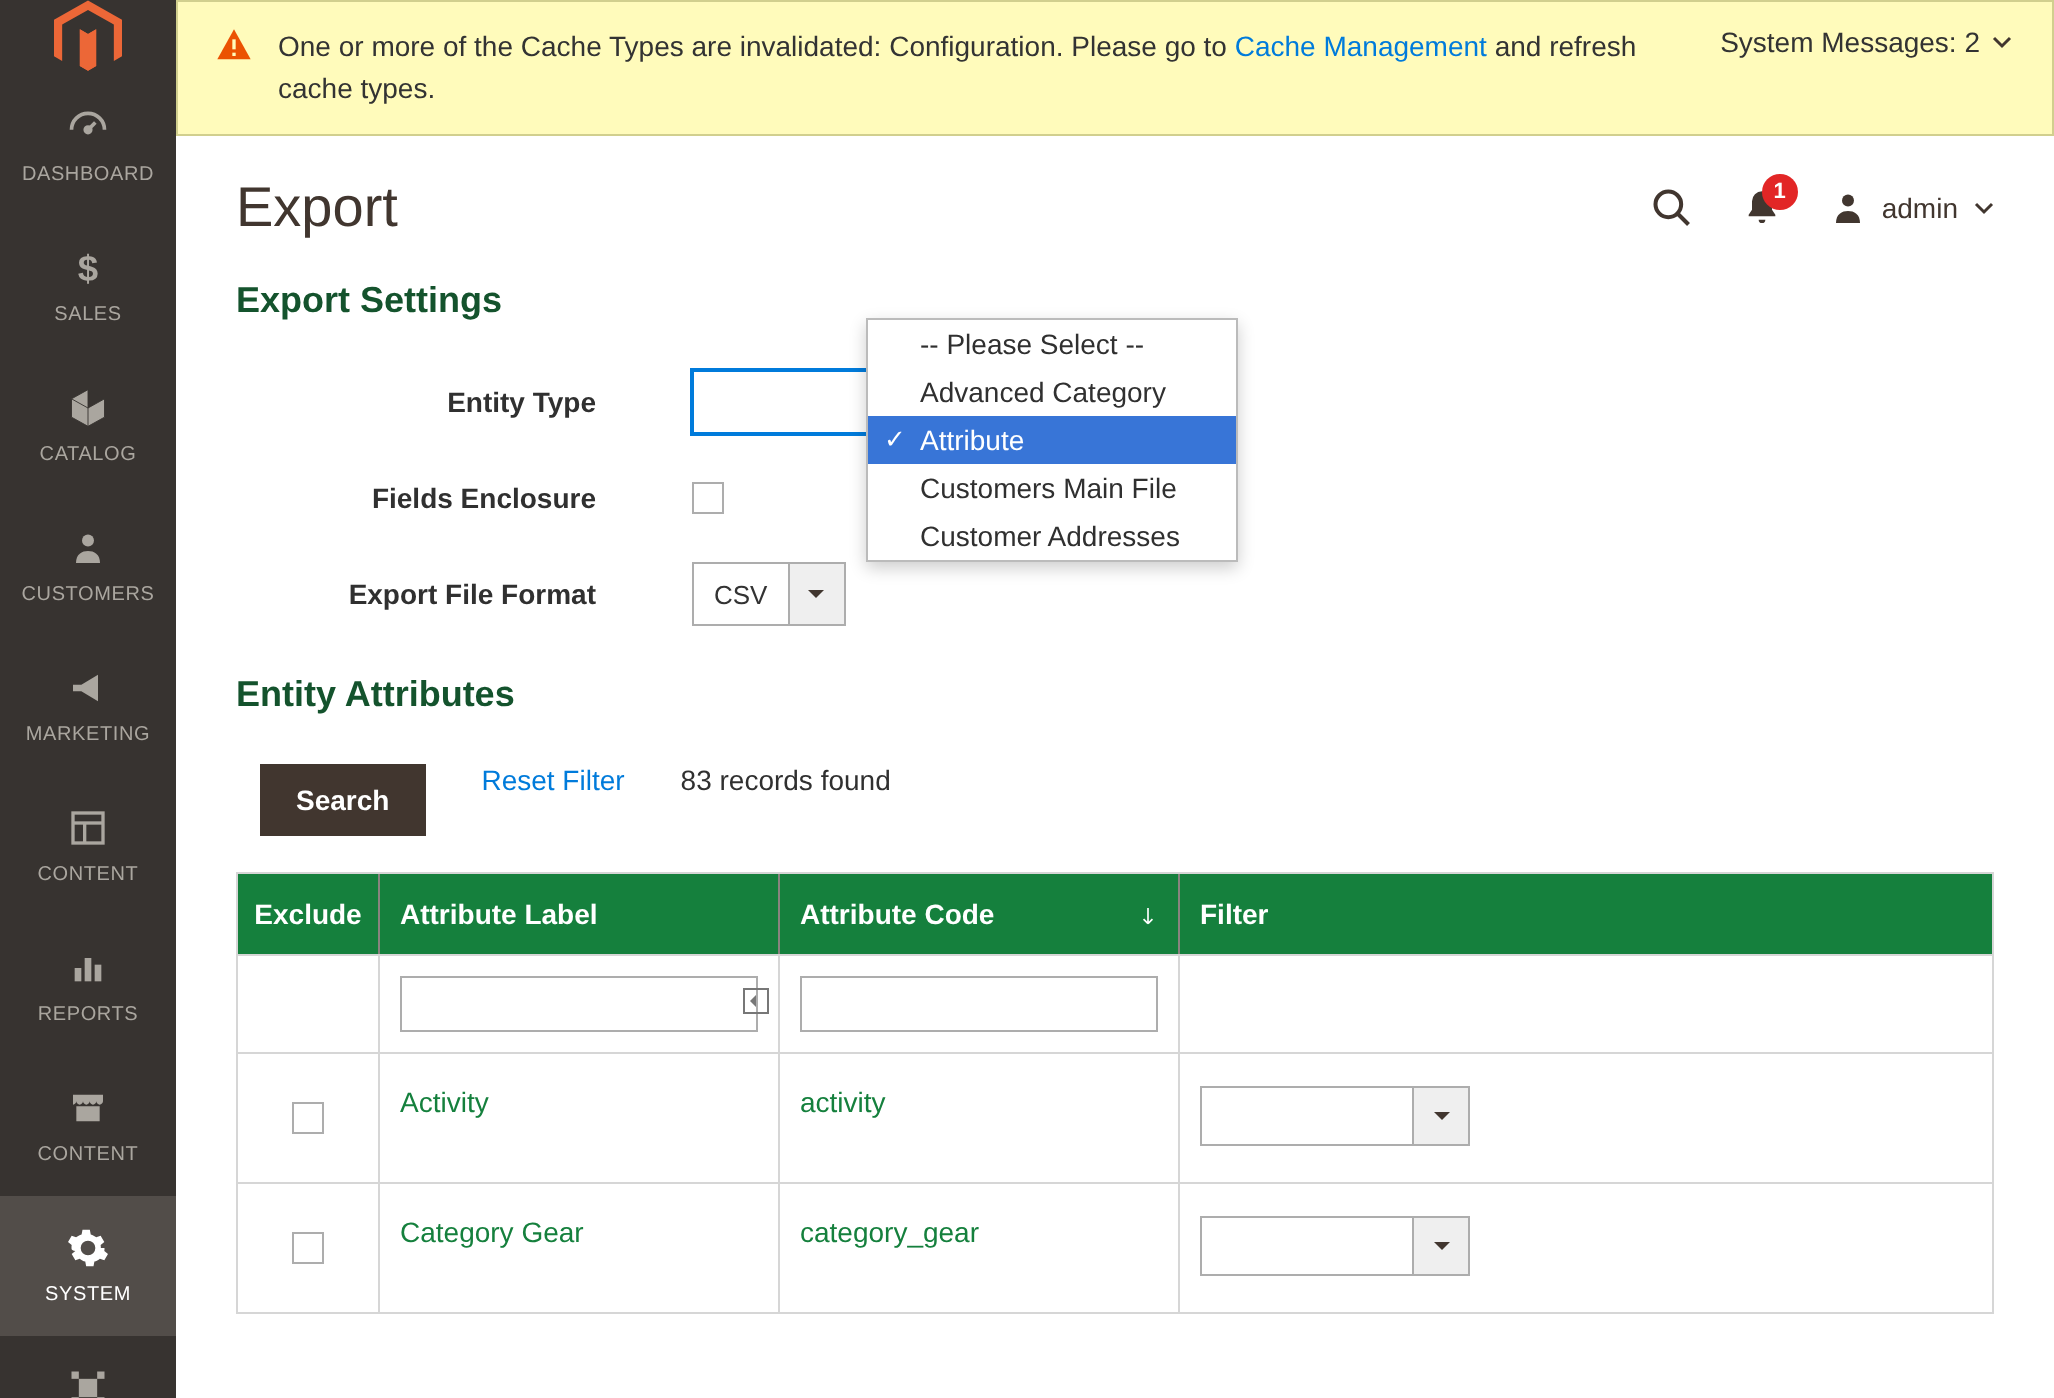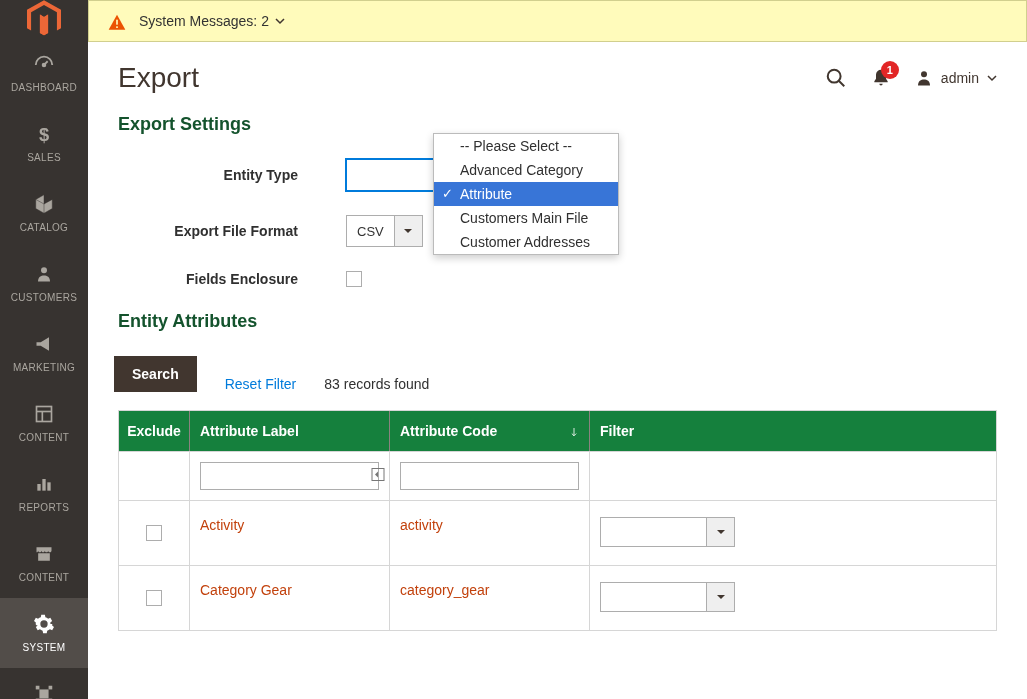--- a/index.html
+++ b/index.html
@@ -46,33 +46,33 @@
 .select-box .sel-arrow { width: 28px; height: 30px; background: #efefef; border-left: 1px solid #adadad; display: flex; align-items: center; justify-content: center; }
 .checkbox-box { width: 16px; height: 16px; border: 1px solid #adadad; background: #fff; }
 
 
 .dropdown-pop { position: absolute; background: #fff; border: 1px solid #bbb; box-shadow: 0 3px 8px rgba(0,0,0,0.2); z-index: 50; min-width: 186px; }
 .dropdown-pop .dd-item { padding: 4px 12px 4px 26px; font-size: 14px; color: #303030; cursor: pointer; position: relative; }
 .dropdown-pop .dd-item.selected { background: #3875d7; color: #fff; }
 .dropdown-pop .dd-item.selected::before { content: "✓"; position: absolute; left: 8px; top: 4px; font-size: 13px; }
 
 
-.filter-bar { display: flex; align-items: flex-end; gap: 28px; padding: 0 26px; margin-bottom: 18px; }
+.filter-bar { display: flex; align-items: flex-start; gap: 28px; padding: 0 42px; margin-bottom: 18px; }
 .btn-search { background: #41362f; color: #fff; border: none; padding: 10px 18px; font-size: 14px; font-weight: 600; cursor: pointer; }
 .link-reset { color: #007bdb; cursor: pointer; font-size: 14px; }
 .records-found { color: #303030; font-size: 14px; }
 
 
 .grid { border: 1px solid #d6d6d6; border-bottom: none; margin: 0 30px 30px 30px; }
 .grid-row { display: flex; border-bottom: 1px solid #d6d6d6; }
 .grid-header .cell { background: #15803d; color: #fff; font-weight: 600; padding: 12px 10px; font-size: 14px; border-left: 1px solid #8a837f; }
 .grid-header .cell:first-child { border-left: none; }
 .grid-filter .cell { background: #fff; padding: 10px; border-left: 1px solid #d6d6d6; }
 .grid-filter .cell:first-child { border-left: none; }
-.grid-data .cell { background: #fff; padding: 16px 10px; border-left: 1px solid #d6d6d6; font-size: 14px; color: #c2410c; }
+.grid-data .cell { background: #fff; padding: 16px 10px; border-left: 1px solid #d6d6d6; font-size: 14px; color: #15803d; }
 .grid-data .cell:first-child { border-left: none; }
 .c-exclude { width: 70px; flex-shrink: 0; display: flex; align-items: center; justify-content: center; }
 .c-label { width: 200px; flex-shrink: 0; }
 .c-code { width: 200px; flex-shrink: 0; position: relative; }
 .c-filter { flex: 1; }
 .cell input[type="text"] { width: 100%; height: 28px; border: 1px solid #adadad; padding: 0 6px; font-size: 13px; }
 .sort-arrow { position: absolute; right: 10px; top: 14px; }
 
 .data-sel { display: inline-flex; border: 1px solid #adadad; height: 30px; }
 .data-sel .sval { width: 105px; padding: 0 8px; display: flex; align-items: center; font-size: 13px; }
@@ -191,20 +191,23 @@
 
   <div class="main">
     <div class="msgbar">
       <span class="warn-icon">
         <svg width="20" height="20" viewBox="0 0 24 24" fill="#eb5202">
             <path d="M12 2 L22 20 L2 20 Z"></path>
             <rect x="11" y="8" width="2" height="6" fill="#fffbbb"></rect>
             <rect x="11" y="16" width="2" height="2" fill="#fffbbb"></rect>
           </svg>
       </span>
+      <div class="msg-text">
+        <span>One or more of the Cache Types are invalidated: Configuration. Please go to </span><a>Cache Management</a><span> and refresh cache types.</span>
+      </div>
       <div class="sys-msgs">
         <span>System Messages: 2</span>
         <svg width="10" height="10" viewBox="0 0 10 10">
             <path d="M1 3 L5 7 L9 3" fill="none" stroke="#41362f" stroke-width="1.5"></path>
           </svg>
       </div>
     </div>
 
     <div class="page-header">
       <h1 class="page-title">Export</h1>
@@ -237,43 +240,43 @@
     <div class="content-wrap">
       <div class="section">
         <h2>Export Settings</h2>
 
         <div class="form-row">
           <div class="form-label">Entity Type</div>
           <div class="form-control" style="position:relative">
             <div class="select-box" style="border-color:#007bdb; box-shadow:0 0 0 1px #007bdb; width:190px">
               <span class="sel-val"></span>
             </div>
+          </div>
+        </div>
+
+        <div class="form-row">
+          <div class="form-label">Fields Enclosure</div>
+          <div class="form-control">
+            <div class="checkbox-box"></div>
           </div>
         </div>
 
         <div class="form-row">
           <div class="form-label">Export File Format</div>
           <div class="form-control">
             <div class="select-box">
               <span class="sel-val">CSV</span>
               <span class="sel-arrow">
                   <svg width="10" height="10" viewBox="0 0 10 10">
                     <path d="M1 3 L5 7 L9 3" fill="#41362f"></path>
                   </svg>
                 </span>
             </div>
           </div>
         </div>
-
-        <div class="form-row">
-          <div class="form-label">Fields Enclosure</div>
-          <div class="form-control">
-            <div class="checkbox-box"></div>
-          </div>
-        </div>
       </div>
 
       <div class="dropdown-pop" style="left:345px; top:19px;">
         <div class="dd-item">-- Please Select --</div>
         <div class="dd-item">Advanced Category</div>
         <div class="dd-item selected">Attribute</div>
         <div class="dd-item">Customers Main File</div>
         <div class="dd-item">Customer Addresses</div>
       </div>
     </div>

